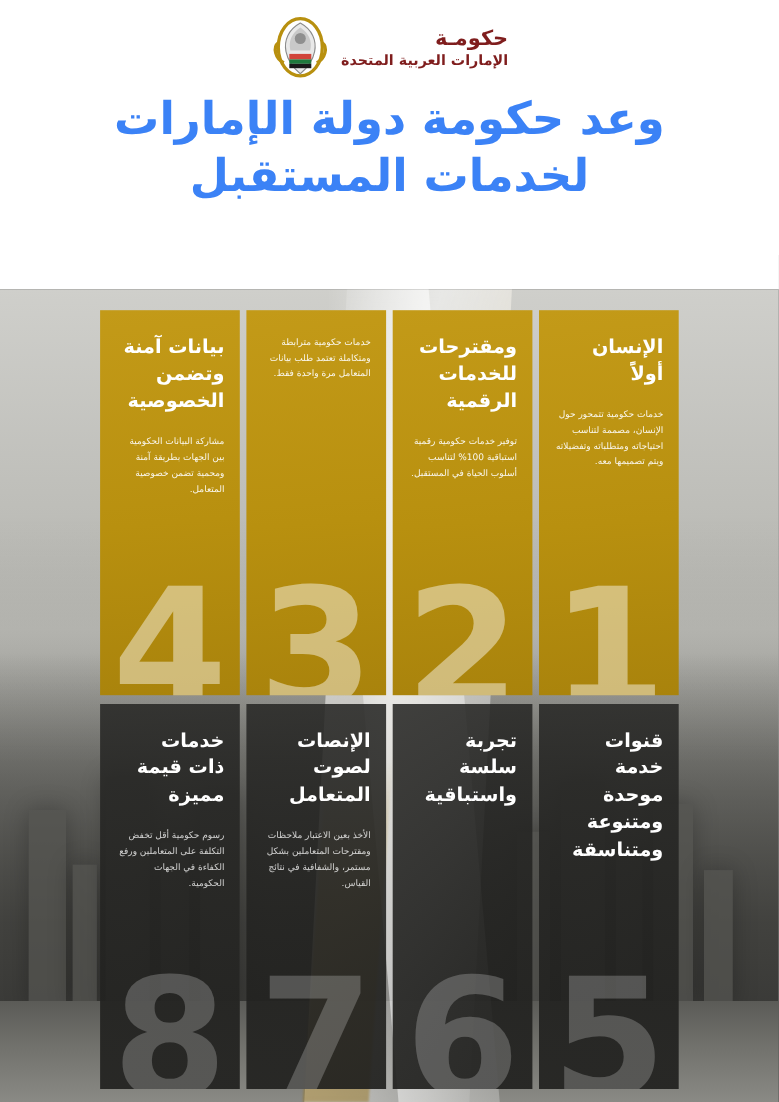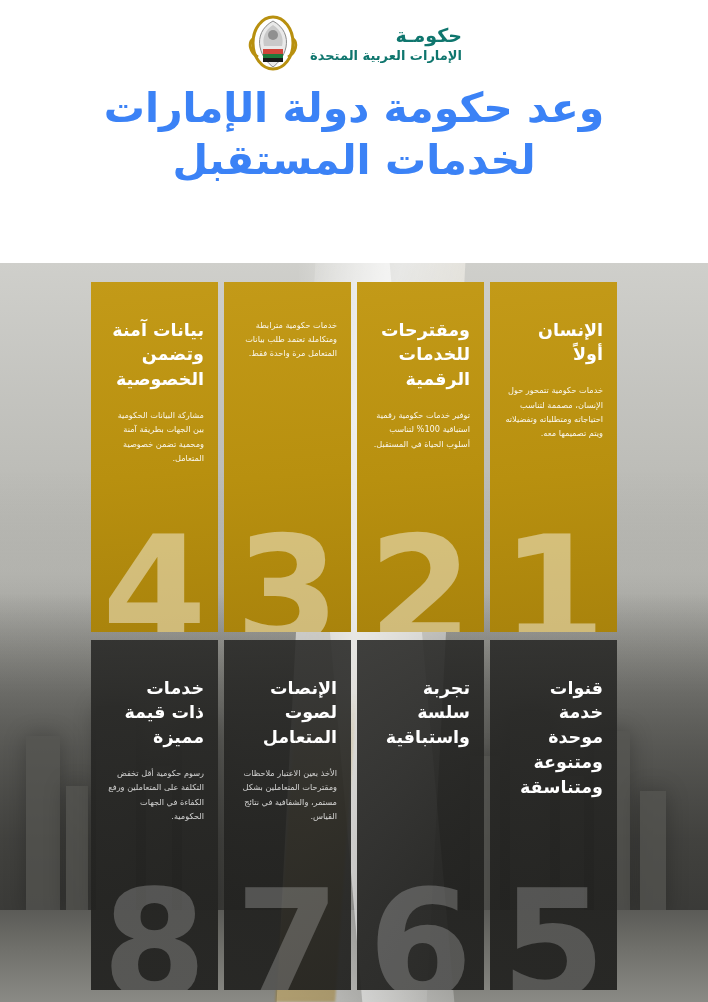--- a/index.html
+++ b/index.html
@@ -38,21 +38,21 @@
     width: 54px;
     height: 62px;
     position: relative;
     flex: 0 0 auto;
   }
   .emblem svg { display: block; }
 
   .gov-text {
     text-align: right;
     line-height: 1.25;
-    color: #0f766e;
+    color: #7f1d1d;
   }
   .gov-text .line1 {
     font-size: 19px;
     font-weight: bold;
     letter-spacing: 0.5px;
   }
   .gov-text .line2 {
     font-size: 13px;
     font-weight: bold;
   }
@@ -162,21 +162,21 @@
     row-gap: 8px;
     justify-content: center;
     align-content: center;
     padding-top: 6px;
     box-sizing: border-box;
   }
 
   .card {
     position: relative;
     overflow: hidden;
-    padding: 36px 14px 0 14px;
+    padding: 22px 14px 0 14px;
     box-sizing: border-box;
     color: #ffffff;
     text-align: right;
   }
   .card.gold {
     background: linear-gradient(175deg, #c39a18 0%, #b8900f 55%, #a9830c 100%);
   }
   .card.dark {
     background: linear-gradient(175deg, rgba(40,40,38,0.88) 0%, rgba(32,32,30,0.92) 100%);
   }

